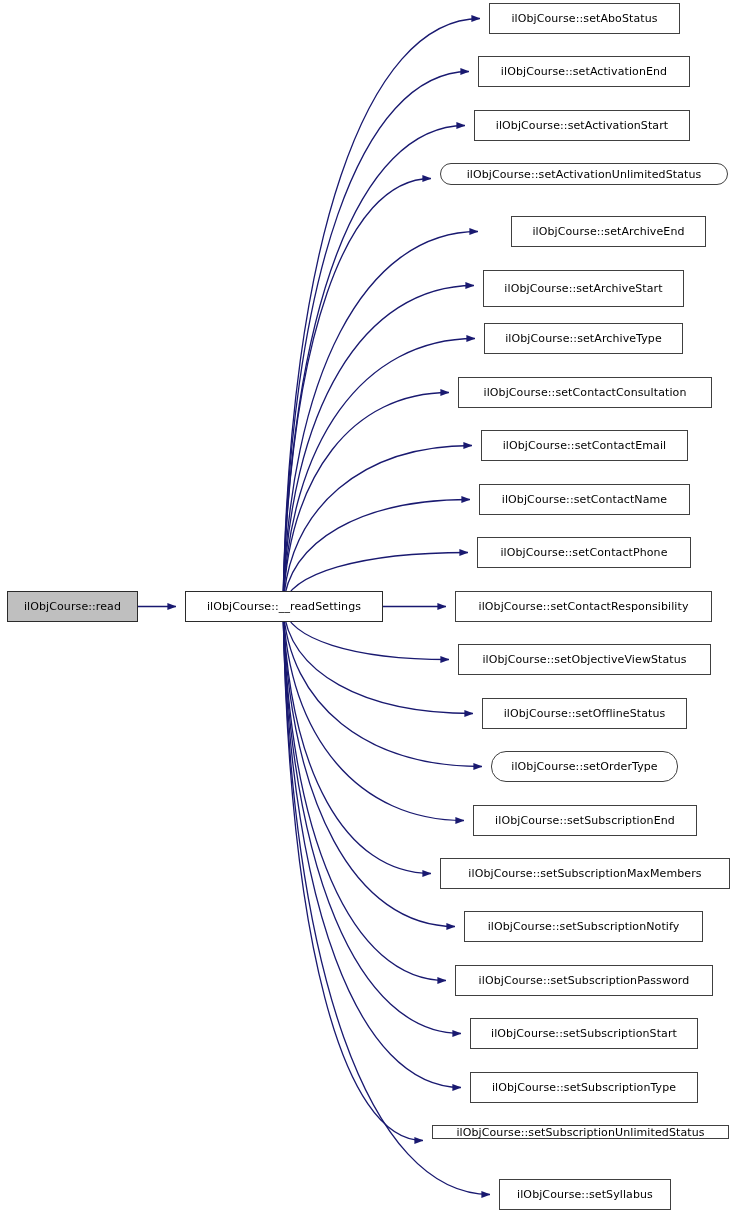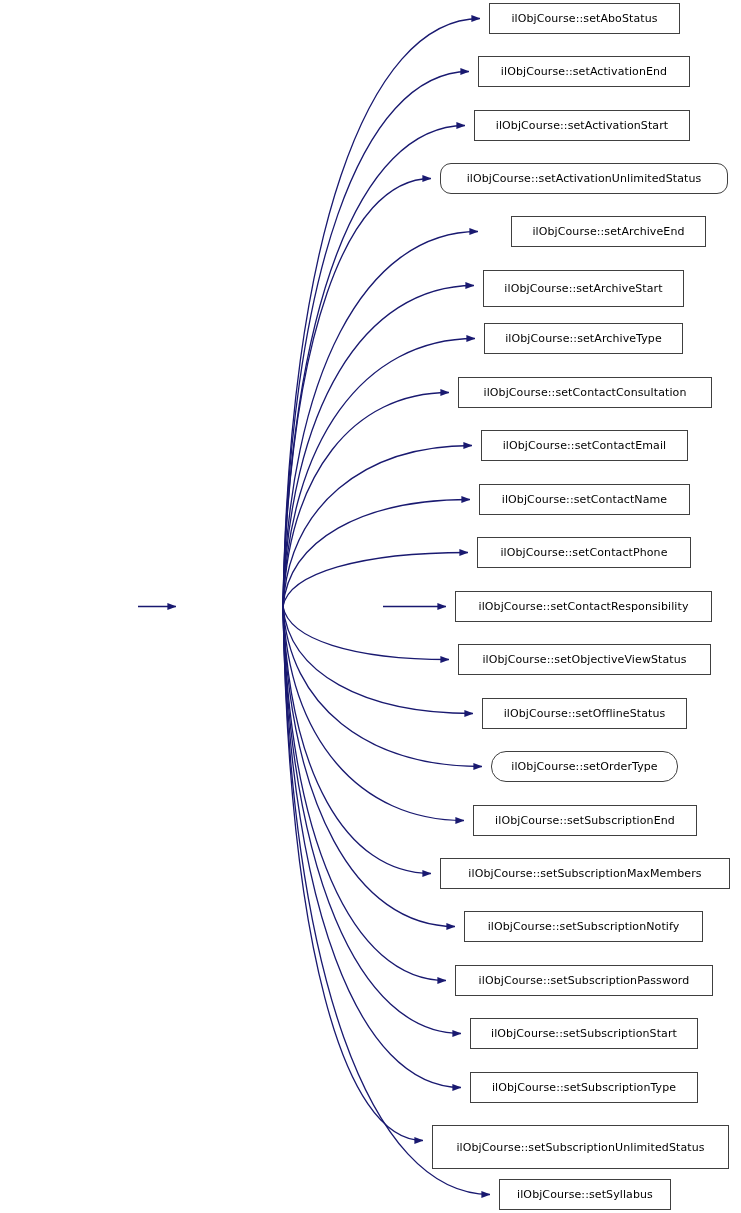--- a/index.html
+++ b/index.html
@@ -85,33 +85,39 @@
         <path d="M 283 606.5 C 289 772.04, 345.15999999999997 873.5, 431 873.5" fill="none" stroke="#191970" stroke-width="1.3" marker-end="url(#arrowhead)"></path>
         <path d="M 283 606.5 C 289 804.9, 355.24 926.5, 455 926.5" fill="none" stroke="#191970" stroke-width="1.3" marker-end="url(#arrowhead)"></path>
         <path d="M 283 606.5 C 289 838.38, 351.46 980.5, 446 980.5" fill="none" stroke="#191970" stroke-width="1.3" marker-end="url(#arrowhead)"></path>
         <path d="M 283 606.5 C 289 871.24, 357.76 1033.5, 461 1033.5" fill="none" stroke="#191970" stroke-width="1.3" marker-end="url(#arrowhead)"></path>
         <path d="M 283 606.5 C 289 904.72, 357.76 1087.5, 461 1087.5" fill="none" stroke="#191970" stroke-width="1.3" marker-end="url(#arrowhead)"></path>
         <path d="M 283 606.5 C 289 937.5799999999999, 341.8 1140.5, 423 1140.5" fill="none" stroke="#191970" stroke-width="1.3" marker-end="url(#arrowhead)"></path>
         <path d="M 283 606.5 C 289 971.06, 369.94 1194.5, 490 1194.5" fill="none" stroke="#191970" stroke-width="1.3" marker-end="url(#arrowhead)"></path>
       </g>
   </svg>
 
+  <div class="node root" id="node-root" style="left: 7px; top: 591px; width: 131px; height: 31px;">
+    <span class="node-label">ilObjCourse::read</span>
+  </div>
 
+  <div class="node hub" id="node-hub" style="left: 185px; top: 591px; width: 198px; height: 31px;">
+    <span class="node-label">ilObjCourse::__readSettings</span>
+  </div>
 
   <div id="target-nodes">
       <div class="node" style="left: 489px; top: 3px; width: 191px; height: 31px;">
         <span class="node-label">ilObjCourse::setAboStatus</span>
       </div>
       <div class="node" style="left: 478px; top: 56px; width: 212px; height: 31px;">
         <span class="node-label">ilObjCourse::setActivationEnd</span>
       </div>
       <div class="node" style="left: 474px; top: 110px; width: 216px; height: 31px;">
         <span class="node-label">ilObjCourse::setActivationStart</span>
       </div>
-      <div class="node" style="left: 440px; top: 163px; width: 288px; height: 31px; border-radius: 11px;">
+      <div class="node" style="left: 440px; top: 163px; width: 288px; height: 22px; border-radius: 11px;">
         <span class="node-label">ilObjCourse::setActivationUnlimitedStatus</span>
       </div>
       <div class="node" style="left: 487px; top: 216px; width: 195px; height: 31px; margin-left: 24px;">
         <span class="node-label">ilObjCourse::setArchiveEnd</span>
       </div>
       <div class="node" style="left: 483px; top: 270px; width: 201px; height: 37px;">
         <span class="node-label">ilObjCourse::setArchiveStart</span>
       </div>
       <div class="node" style="left: 484px; top: 323px; width: 199px; height: 31px;">
         <span class="node-label">ilObjCourse::setArchiveType</span>
@@ -151,21 +157,21 @@
       </div>
       <div class="node" style="left: 455px; top: 965px; width: 258px; height: 31px;">
         <span class="node-label">ilObjCourse::setSubscriptionPassword</span>
       </div>
       <div class="node" style="left: 470px; top: 1018px; width: 228px; height: 31px;">
         <span class="node-label">ilObjCourse::setSubscriptionStart</span>
       </div>
       <div class="node" style="left: 470px; top: 1072px; width: 228px; height: 31px;">
         <span class="node-label">ilObjCourse::setSubscriptionType</span>
       </div>
-      <div class="node" style="left: 432px; top: 1125px; width: 297px; height: 44px;">
+      <div class="node" style="left: 432px; top: 1125px; width: 297px; height: 14px;">
         <span class="node-label">ilObjCourse::setSubscriptionUnlimitedStatus</span>
       </div>
       <div class="node" style="left: 499px; top: 1179px; width: 172px; height: 31px;">
         <span class="node-label">ilObjCourse::setSyllabus</span>
       </div>
     </div>
 
 </div>
 
 </body></html>

